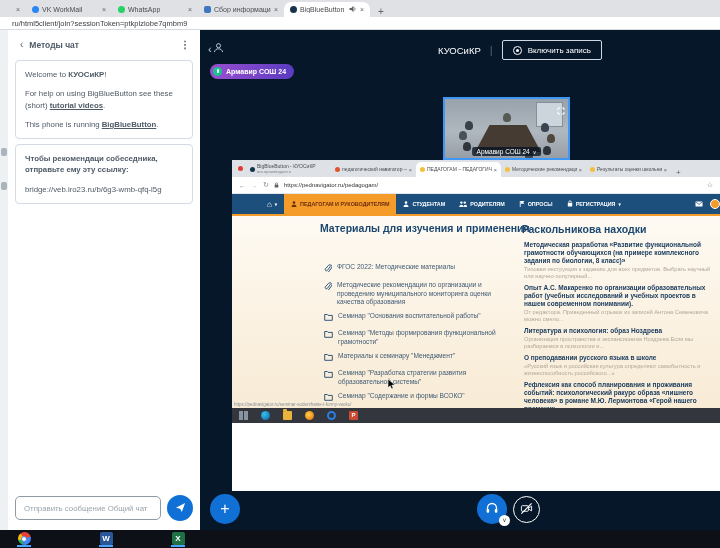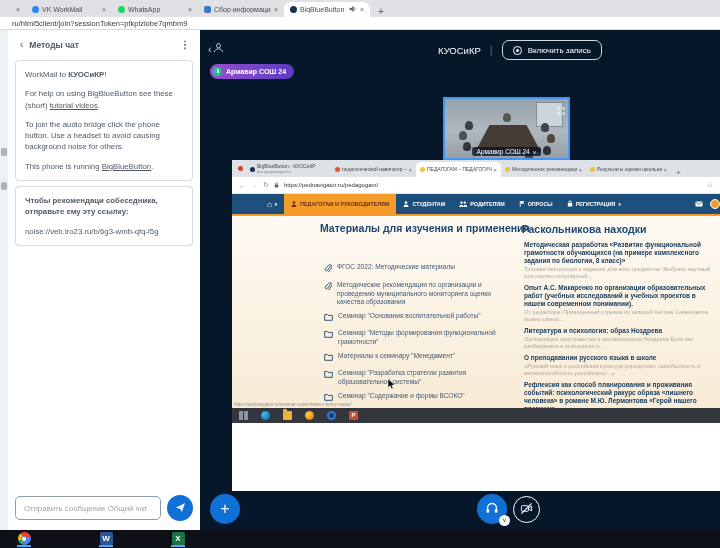--- a/index.html
+++ b/index.html
@@ -24,34 +24,34 @@
   .edgestrip .frag { position:absolute; left:1px; width:6px; height:8px; background:#aab4bd; border-radius:2px; }
 
   
   .chat { position:absolute; left:8px; top:0; width:192px; height:500px; background:#fff; color:#4e5a66; }
   .chat-head { display:flex; align-items:center; padding:9px 10px 5px 12px; font-size:8.5px; font-weight:bold; color:#4e5a66; }
   .chat-head .back { font-size:10px; margin-right:6px; font-weight:normal; }
   .chat-head .kebab { margin-left:auto; font-size:10px; color:#4e5a66; }
   .card { margin:5px 7px 0 7px; background:#fff; border:1px solid #d4dbe2; border-radius:4px; padding:8px 9px; font-size:7.8px; line-height:1.45; color:#4e5a66; }
   .card p { margin-bottom:8px; }
   .card p:last-child { margin-bottom:0; }
-  .chat a { color:#4e5a66; text-decoration:underline; }
+  .chat a { color:#4e5a66; text-decoration:underline;font-weight:bold; }
   .invite-text { font-weight:bold; }
   .chat-input-row { position:absolute; bottom:9px; left:7px; right:7px; display:flex; align-items:center; gap:6px; }
   .chat-input { flex:1; height:24px; border:1px solid #8e9aa5; border-radius:5px; font-size:7.8px; padding:0 8px; color:#4e5a66; font-family:"Liberation Sans",sans-serif; }
   .chat-input::placeholder { color:#9aa5ad; }
   .send-btn { width:26px; height:26px; border-radius:50%; background:#1070d6; border:none; display:flex; align-items:center; justify-content:center; flex:none; }
 
   
   .main { position:absolute; left:200px; top:0; width:520px; height:500px; background:#06172a; }
   .ulist-toggle { position:absolute; left:8px; top:12px; display:flex; align-items:center; color:#c9d6e2; font-size:11px; gap:1px; }
   .head-row { position:absolute; left:238px; top:10px; display:flex; align-items:center; gap:9px; }
   .meet-title { color:#fff; font-size:9.5px; }
   .head-div { color:#53647a; font-size:11px; }
-  .rec-btn { display:flex; align-items:center; gap:6px; height:20px; border:1px solid #cfd8e3; border-radius:7px; padding:0 10px; background:transparent; color:#fff; font-size:8px; font-family:"Liberation Sans",sans-serif; }
+  .rec-btn { display:flex; align-items:center; gap:6px; height:20px; border:1px solid #cfd8e3; border-radius:2px; padding:0 10px; background:transparent; color:#fff; font-size:8px; font-family:"Liberation Sans",sans-serif; }
   .rec-ico { width:9px; height:9px; border:1.5px solid #fff; border-radius:50%; position:relative; flex:none; }
   .rec-ico::after { content:""; position:absolute; left:2px; top:2px; width:3px; height:3px; background:#fff; border-radius:50%; }
   .talk-pill { position:absolute; left:10px; top:34px; height:15px; display:flex; align-items:center; gap:4px; background:linear-gradient(90deg,#9a4fd0,#5a3bc0); border-radius:8px; padding:0 8px 0 3px; color:#fff; font-size:7px; font-weight:bold; }
   .mic-dot { width:9px; height:9px; border-radius:50%; background:#18c58f; position:relative; flex:none; }
   .mic-dot::after { content:""; position:absolute; left:3.5px; top:2px; width:2px; height:4px; background:#fff; border-radius:1px; }
 
   
   .cam { position:absolute; left:243px; top:67px; width:127px; height:63px; border:2px solid #3e96f5; background:linear-gradient(180deg,#98a2ab 0%,#b0b8bf 55%,#979ea6 100%); overflow:hidden; }
   .cam .window { position:absolute; right:5px; top:3px; width:27px; height:25px; background:#ccd5db; border:1px solid #868f97; }
   .cam .table { position:absolute; left:30px; top:26px; width:66px; height:27px; background:#463b33; clip-path:polygon(22% 0,78% 0,100% 100%,0% 100%); }
@@ -169,29 +169,28 @@
   </div>
 
   <div class="chat">
     <div class="chat-head">
       <span class="back">‹</span>
       <span>Методы чат</span>
       <span class="kebab">⋮</span>
     </div>
 
     <div class="card">
-      <p><span>WorkMail to </span><b>КУОСиКР</b><span>!</span></p>
+      <p><span>Welcome to </span><b>КУОСиКР</b><span>!</span></p>
       <p><span>For help on using BigBlueButton see these (short) </span><a href="#">tutorial videos</a><span>.</span></p>
-      <p>To join the audio bridge click the phone button. Use a headset to avoid causing background noise for others.</p>
       <p><span>This phone is running </span><a href="#">BigBlueButton</a><span>.</span></p>
     </div>
 
     <div class="card">
       <p class="invite-text">Чтобы рекомендаци собеседника, отправьте ему эту ссылку:</p>
-      <p>noise://veb.iro23.ru/b/6g3-wmb-qfq-l5g</p>
+      <p>bridge://veb.iro23.ru/b/6g3-wmb-qfq-l5g</p>
     </div>
 
     <div class="chat-input-row">
       <input class="chat-input" type="text" placeholder="Отправить сообщение Общий чат" style="">
       <button class="send-btn">
         <span><svg width="11" height="11" viewBox="0 0 12 12">
               <path d="M1 6.4 L11 1 L7.4 11 L5.7 7.3 Z" fill="#fff"></path>
             </svg></span>
       </button>
     </div>

